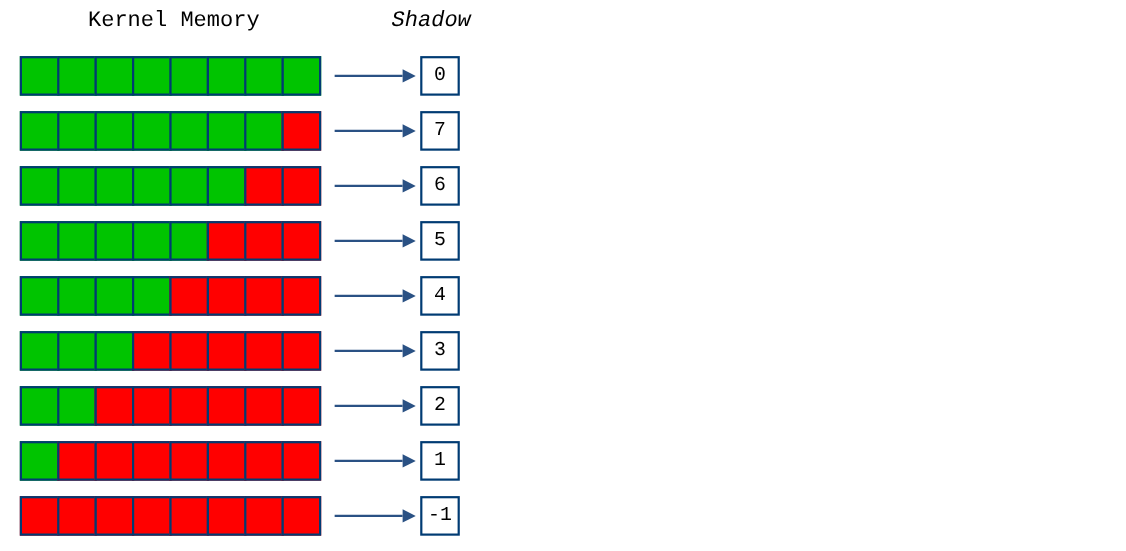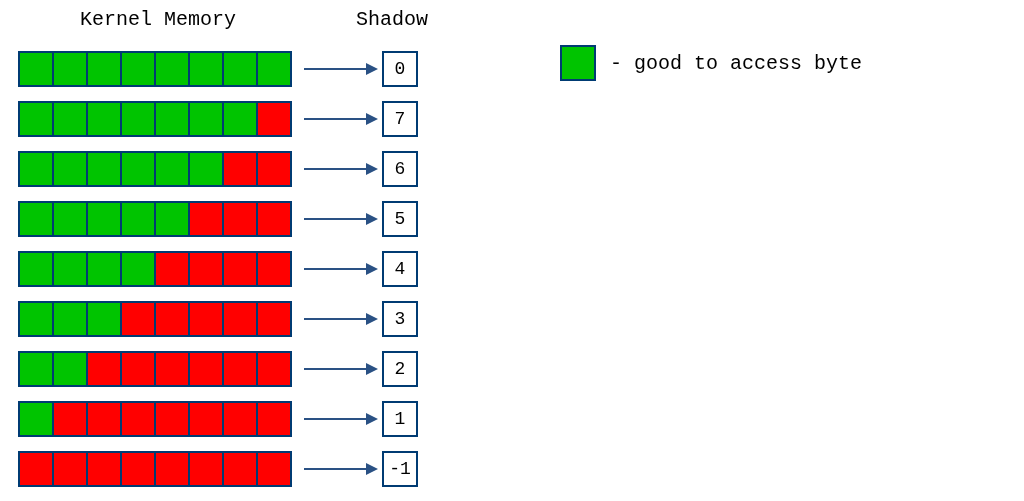--- a/index.html
+++ b/index.html
@@ -14,21 +14,21 @@
     position: relative;
     width: 944px;
     height: 501px;
   }
   .heading {
     position: absolute;
     top: 8px;
     white-space: nowrap;
   }
   .heading.kernel { left: 80px; }
-  .heading.shadow { left: 356px; }
+  .heading.shadow { left: 356px; font-style: italic; }
 
   .rows-area {
     position: absolute;
     left: 18px;
     top: 44px;
   }
   .row {
     display: flex;
     align-items: center;
     height: 50px; 
@@ -265,19 +265,15 @@
           <svg width="74" height="16" viewBox="0 0 74 16">
             <line x1="0" y1="8" x2="62" y2="8" stroke="#2a5184" stroke-width="2"></line>
             <polygon points="62,2 74,8 62,14" fill="#2a5184"></polygon>
           </svg>
         </div>
         <div class="shadow-box">-1</div>
       </div>
     </div>
 
   <div class="legend">
-    <div class="legend-row">
-      <div class="legend-swatch good"></div>
-      <div class="legend-text">- good to access byte</div>
-    </div>
   </div>
 
 </div>
 
 </body></html>

